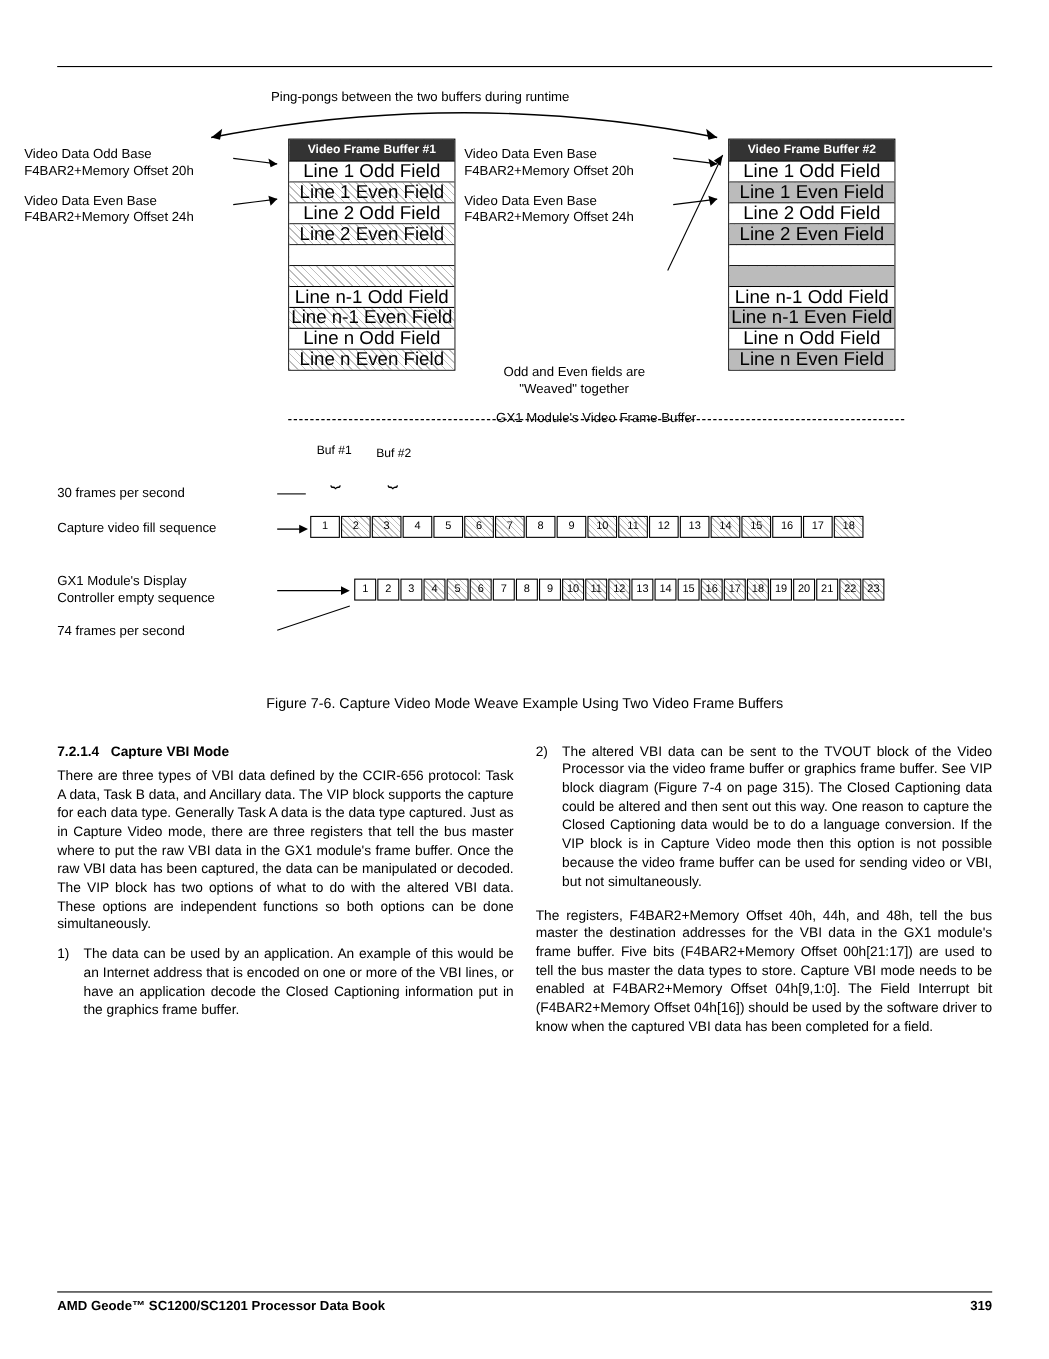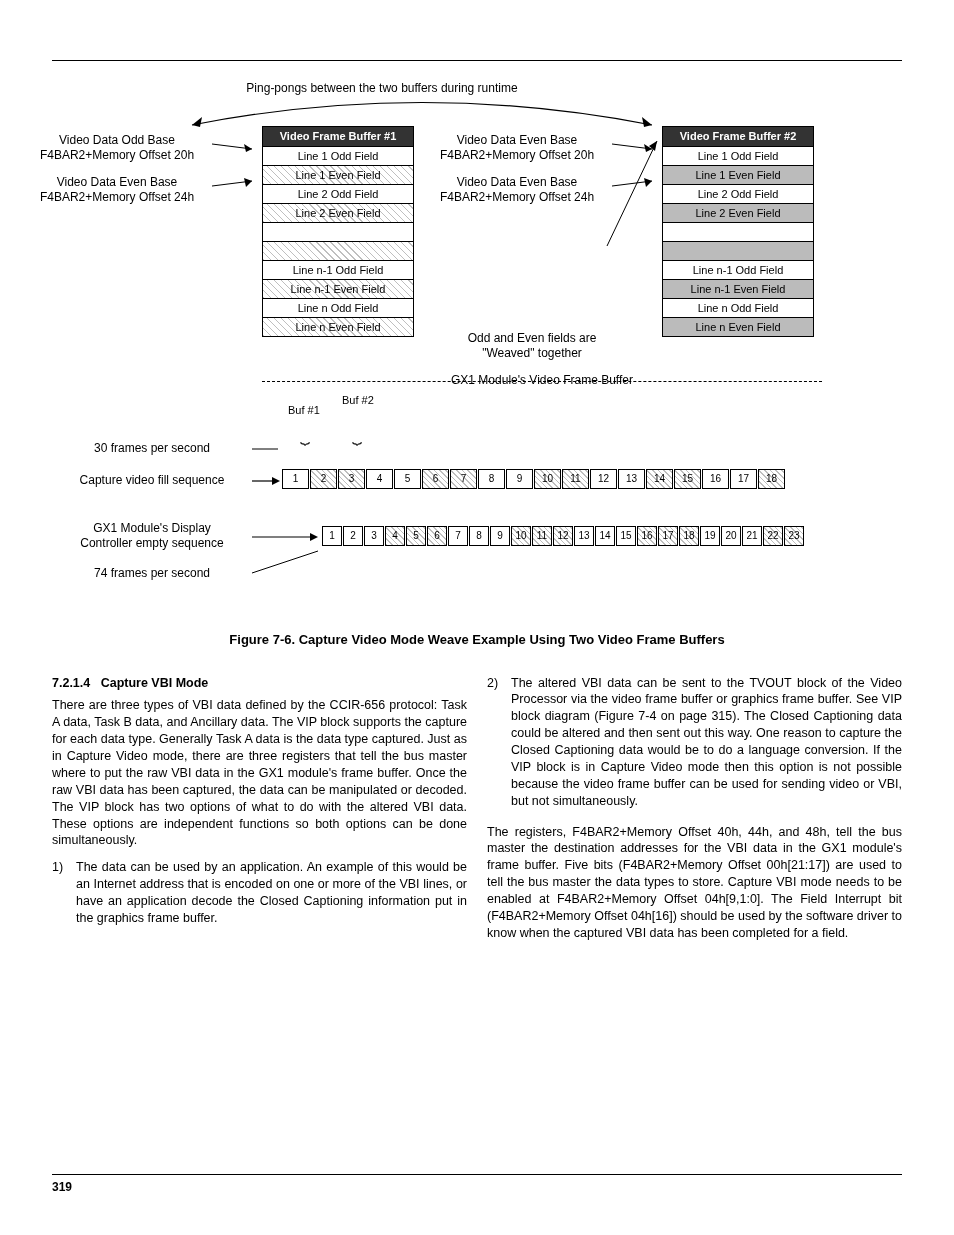--- a/index.html
+++ b/index.html
@@ -8,33 +8,33 @@
   .header{display:flex;justify-content:space-between;align-items:flex-end;margin-bottom:2px}
   .hdr-left{font-weight:bold;font-size:13px}
   .hdr-mid{font-size:12px}
   .hdr-logo{font-weight:bold;font-size:22px;letter-spacing:-0.5px;display:flex;align-items:center;gap:2px}
   .figure-wrap{margin-top:20px;position:relative;font-size:12px;height:540px}
   .abs{position:absolute}
   .arrow-svg{position:absolute;overflow:visible}
   .buf-box{border:1px solid #000;width:150px;background:#fff}
   .buf-box.hatch{background-image:repeating-linear-gradient(45deg,#bbb 0,#bbb 1px,transparent 1px,transparent 6px)}
   .buf-title{background:#333;color:#fff;font-weight:bold;text-align:center;font-size:11px;padding:2px 0;border-bottom:1px solid #000}
-  .buf-cell{border-bottom:1px solid #000;height:18px;line-height:18px;text-align:center;font-size:11px;background:#fff}
+  .buf-cell{border-bottom:1px solid #000;height:18px;line-height:18px;text-align:center;font-size:17px;background:#fff}
   .buf-cell.pattern{background-image:repeating-linear-gradient(45deg,rgba(0,0,0,.25) 0,rgba(0,0,0,.25) 1px,transparent 1px,transparent 5px)}
   .buf-cell.pattern2{background:#bbb}
   .buf-cell.blank{background:#fff}
   .buf-cell:last-child{border-bottom:none}
-  .lbl{font-size:12px;text-align:center;line-height:1.25}
+  .lbl{font-size:12px;text-align:left;line-height:1.25}
   .lbl.ctr{text-align:center}
   .dashed{border-bottom:1.5px dashed #000}
   .seq-row{display:flex;height:20px}
   .seq-cell{border:1px solid #000;margin-right:1px;width:24px;text-align:center;font-size:10px;line-height:18px;box-sizing:border-box}
   .seq-cell.sm{width:20px}
   .seq-cell.h{background-image:repeating-linear-gradient(45deg,rgba(0,0,0,.25) 0,rgba(0,0,0,.25) 1px,transparent 1px,transparent 4px)}
-  .fig-caption{font-weight:bold;text-align:center;margin:10px 0 26px;font-size:13px}
+  .fig-caption{font-weight:normal;text-align:center;margin:10px 0 26px;font-size:13px}
   .columns{display:flex;gap:20px;font-size:12.5px;text-align:justify}
   .col{flex:1}
   .sect-hd{font-weight:bold;margin-bottom:6px}
   .ol-item{display:flex;margin-top:10px}
   .ol-num{width:24px;flex:none}
   .ol-txt{flex:1;text-align:justify}
   .footer{position:absolute;bottom:40px;left:52px;right:52px}
   .footer-row{display:flex;justify-content:space-between;font-size:12px;margin-top:4px}
   .footer-row .t{font-weight:bold}
   .arrow-line{stroke:#000;stroke-width:1.2;fill:none}
@@ -100,21 +100,21 @@
     <svg class="arrow-svg" style="left:560px;top:100px;width:50px;height:10px">
         <line class="arrow-line thin" x1="0" y1="5" x2="40" y2="0"></line>
         <polygon class="arrow-head" points="40,0 32,-3 34,6"></polygon>
       </svg>
 
     <svg class="arrow-svg" style="left:555px;top:60px;width:60px;height:110px">
         <line class="arrow-line thin" x1="0" y1="105" x2="50" y2="0"></line>
         <polygon class="arrow-head" points="50,0 42,5 48,10"></polygon>
       </svg>
 
-    <div class="abs lbl ctr" style="left:380px;top:250px;width:200px">
+    <div class="abs lbl ctr" style="left:370px;top:250px;width:200px">
       <span>Odd and Even fields are</span><br><span>"Weaved" together</span>
     </div>
 
     <div class="abs buf-box hatch" style="left:610px;top:45px">
       <div class="buf-title">Video Frame Buffer #2</div>
       <div class="buf-cell">Line 1 Odd Field</div>
       <div class="buf-cell pattern2">Line 1 Even Field</div>
       <div class="buf-cell">Line 2 Odd Field</div>
       <div class="buf-cell pattern2">Line 2 Even Field</div>
       <div class="buf-cell blank"></div>
@@ -122,21 +122,21 @@
       <div class="buf-cell">Line n-1 Odd Field</div>
       <div class="buf-cell pattern2">Line n-1 Even Field</div>
       <div class="buf-cell">Line n Odd Field</div>
       <div class="buf-cell pattern2">Line n Even Field</div>
     </div>
 
     <div class="abs dashed" style="left:210px;top:300px;width:560px;height:0"></div>
     <div class="abs lbl ctr" style="left:380px;top:292px;width:220px">GX1 Module's Video Frame Buffer</div>
 
     <div class="abs tiny" style="left:236px;top:322px">Buf #1</div>
-    <div class="abs tiny" style="left:290px;top:312px">Buf #2</div>
+    <div class="abs tiny" style="left:290px;top:324px">Buf #2</div>
     <div class="abs brace" style="left:228px;top:344px;width:50px">⏟</div>
     <div class="abs brace" style="left:280px;top:344px;width:50px">⏟</div>
 
     <div class="abs lbl" style="left:0;top:360px;width:200px">30 frames per second</div>
     <svg class="arrow-svg" style="left:200px;top:365px;width:30px;height:6px">
         <line class="arrow-line thin" x1="0" y1="3" x2="26" y2="3"></line>
       </svg>
 
     <div class="abs lbl" style="left:0;top:392px;width:200px">Capture video fill sequence</div>
     <svg class="arrow-svg" style="left:200px;top:396px;width:30px;height:8px">
@@ -224,16 +224,17 @@
         <div class="ol-num">2)</div>
           <div class="ol-txt">The altered VBI data can be sent to the TVOUT block of the Video Processor via the video frame buffer or graphics frame buffer. See VIP block diagram (Figure 7-4 on page 315). The Closed Captioning data could be altered and then sent out this way. One reason to capture the Closed Captioning data would be to do a language conversion. If the VIP block is in Capture Video mode then this option is not possible because the video frame buffer can be used for sending video or VBI, but not simultaneously.</div>
       </div>
       <div style="margin-top:14px">The registers, F4BAR2+Memory Offset 40h, 44h, and 48h, tell the bus master the destination addresses for the VBI data in the GX1 module's frame buffer. Five bits (F4BAR2+Memory Offset 00h[21:17]) are used to tell the bus master the data types to store. Capture VBI mode needs to be enabled at F4BAR2+Memory Offset 04h[9,1:0]. The Field Interrupt bit (F4BAR2+Memory Offset 04h[16]) should be used by the software driver to know when the captured VBI data has been completed for a field.</div>
     </div>
   </div>
 
   <div class="footer">
     <hr class="hr">
     <div class="footer-row">
+      <span class="t">AMD Geode™ SC1200/SC1201 Processor Data Book</span>
       <span class="t">319</span>
     </div>
   </div>
 </div>
 
 </body></html>

